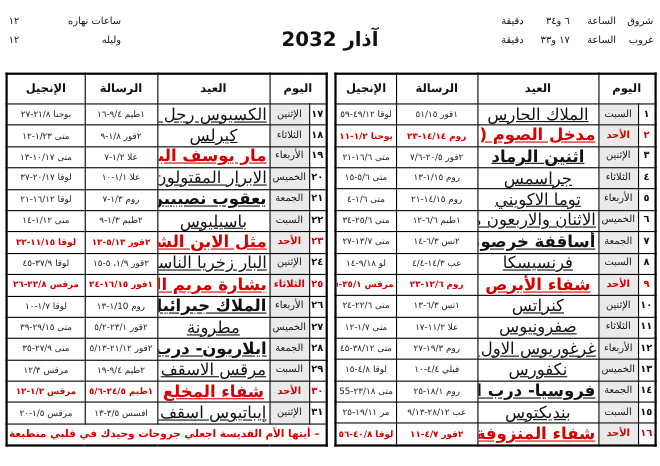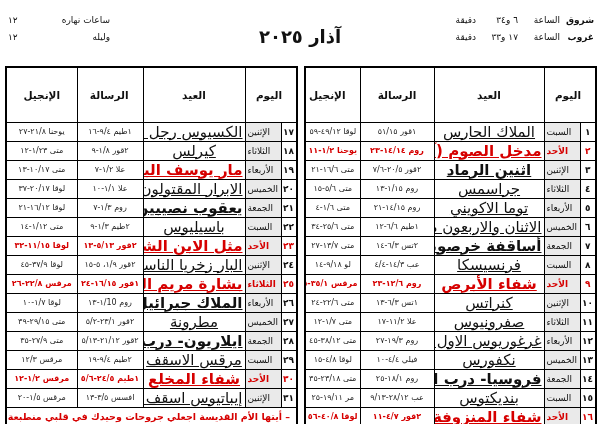--- a/index.html
+++ b/index.html
@@ -3,47 +3,47 @@
 <meta charset="utf-8">
 <style>
   html,body{margin:0;padding:0;}
   body{
     width:600px;height:424px;background:#ffffff;position:relative;
     font-family:"DejaVu Sans",sans-serif;color:#111;overflow:hidden;
   }
   
   .sun-block{position:absolute;top:12px;right:6px;width:158px;direction:rtl;}
   .sunline{display:flex;direction:rtl;font-size:9px;line-height:17px;}
-  .sunline .sl{width:34px;font-weight:bold;}
+  .sunline .sl{width:34px;font-weight:normal;}
   .sunline .sw{width:42px;text-align:right;}
   .sunline .sn{width:42px;}
   .sunline .su{width:34px;}
   .day-block{position:absolute;top:12px;left:8px;width:102px;direction:rtl;}
   .dayline{display:flex;justify-content:space-between;direction:rtl;font-size:9px;line-height:17px;}
   .month-title{
     position:absolute;top:26px;left:50%;transform:translateX(-50%);
     font-size:18px;font-weight:bold;white-space:nowrap;direction:rtl;
   }
   
   table.cal{
     position:absolute;top:66px;height:340px;border-collapse:collapse;
     table-layout:fixed;direction:rtl;border:2px solid #000;
   }
   #tbl-right{left:304px;width:291px;}
   #tbl-left{left:5px;width:291px;}
   .cal th{
     border:1px solid #000;font-size:10.5px;font-weight:bold;height:26px;
-    text-align:center;padding:14px;background:#fff;
+    text-align:center;padding:0;background:#fff;
   }
   .cal td{
     border:1px solid #000;font-size:8.5px;line-height:1;padding:0 2px;
     text-align:center;white-space:nowrap;overflow:hidden;height:18px;
   }
   .cal td.c-n{font-weight:bold;font-size:9px;}
-  .cal td.c-d{text-align:left;background:#eaeaea;font-size:9px;}
+  .cal td.c-d{text-align:center;background:#eaeaea;font-size:9px;}
   .cal td.c-f{font-size:15px;text-decoration:underline;}
   .cal td.c-e,.cal td.c-g{font-size:8px;color:#222;}
   .cal td.b{font-weight:bold;}
   .cal td.r{color:#d60000;font-weight:bold;}
   .cal tr.red-row td{color:#d60000;font-weight:bold;}
   .cal tr.red-row td.c-d{background:#eaeaea;margin-top:26px;}
   .cal td.note-cell{
     color:#d60000;font-weight:bold;font-size:9.5px;text-align:right;
     padding-right:6px;letter-spacing:0;
   }
@@ -59,21 +59,21 @@
     <span class="su">دقيقة</span>
   </div>
   <div class="sunline">
     <span class="sl">غروب</span>
     <span class="sw">الساعة</span>
     <span class="sn">١٧ و٣٣</span>
     <span class="su">دقيقة</span>
   </div>
 </div>
 
-<div class="month-title">آذار ٢٠٢٥</div>
+<div class="month-title">آذار 2032</div>
 
 <div class="day-block">
   <div class="dayline">
     <span>ساعات نهاره</span>
     <span>١٢</span>
   </div>
   <div class="dayline">
     <span>وليله</span>
     <span>١٢</span>
   </div>
@@ -185,21 +185,21 @@
         <td class="c-d">الخميس</td>
         <td class="c-f">نكفورس</td>
         <td class="c-e">فيلي ٤/٤-١٠</td>
         <td class="c-g">لوقا ٤/٨-١٥</td>
       </tr>
       <tr>
         <td class="c-n">١٤</td>
         <td class="c-d">الجمعة</td>
         <td class="c-f b">فروسيا- درب الصليب</td>
         <td class="c-e">روم ١٨/١-٢٥</td>
-        <td class="c-g">متى ٢٣/١٨-٣٥</td>
+        <td class="c-g">متى ٢٣/١٨-55</td>
       </tr>
       <tr>
         <td class="c-n">١٥</td>
         <td class="c-d">السبت</td>
         <td class="c-f">بنديكتوس</td>
         <td class="c-e">عب ٢٨/١٢-٩/١٣</td>
         <td class="c-g">مر ١٩/١١-٢٥</td>
       </tr>
       <tr class="red-row">
         <td class="c-n">١٦</td>

